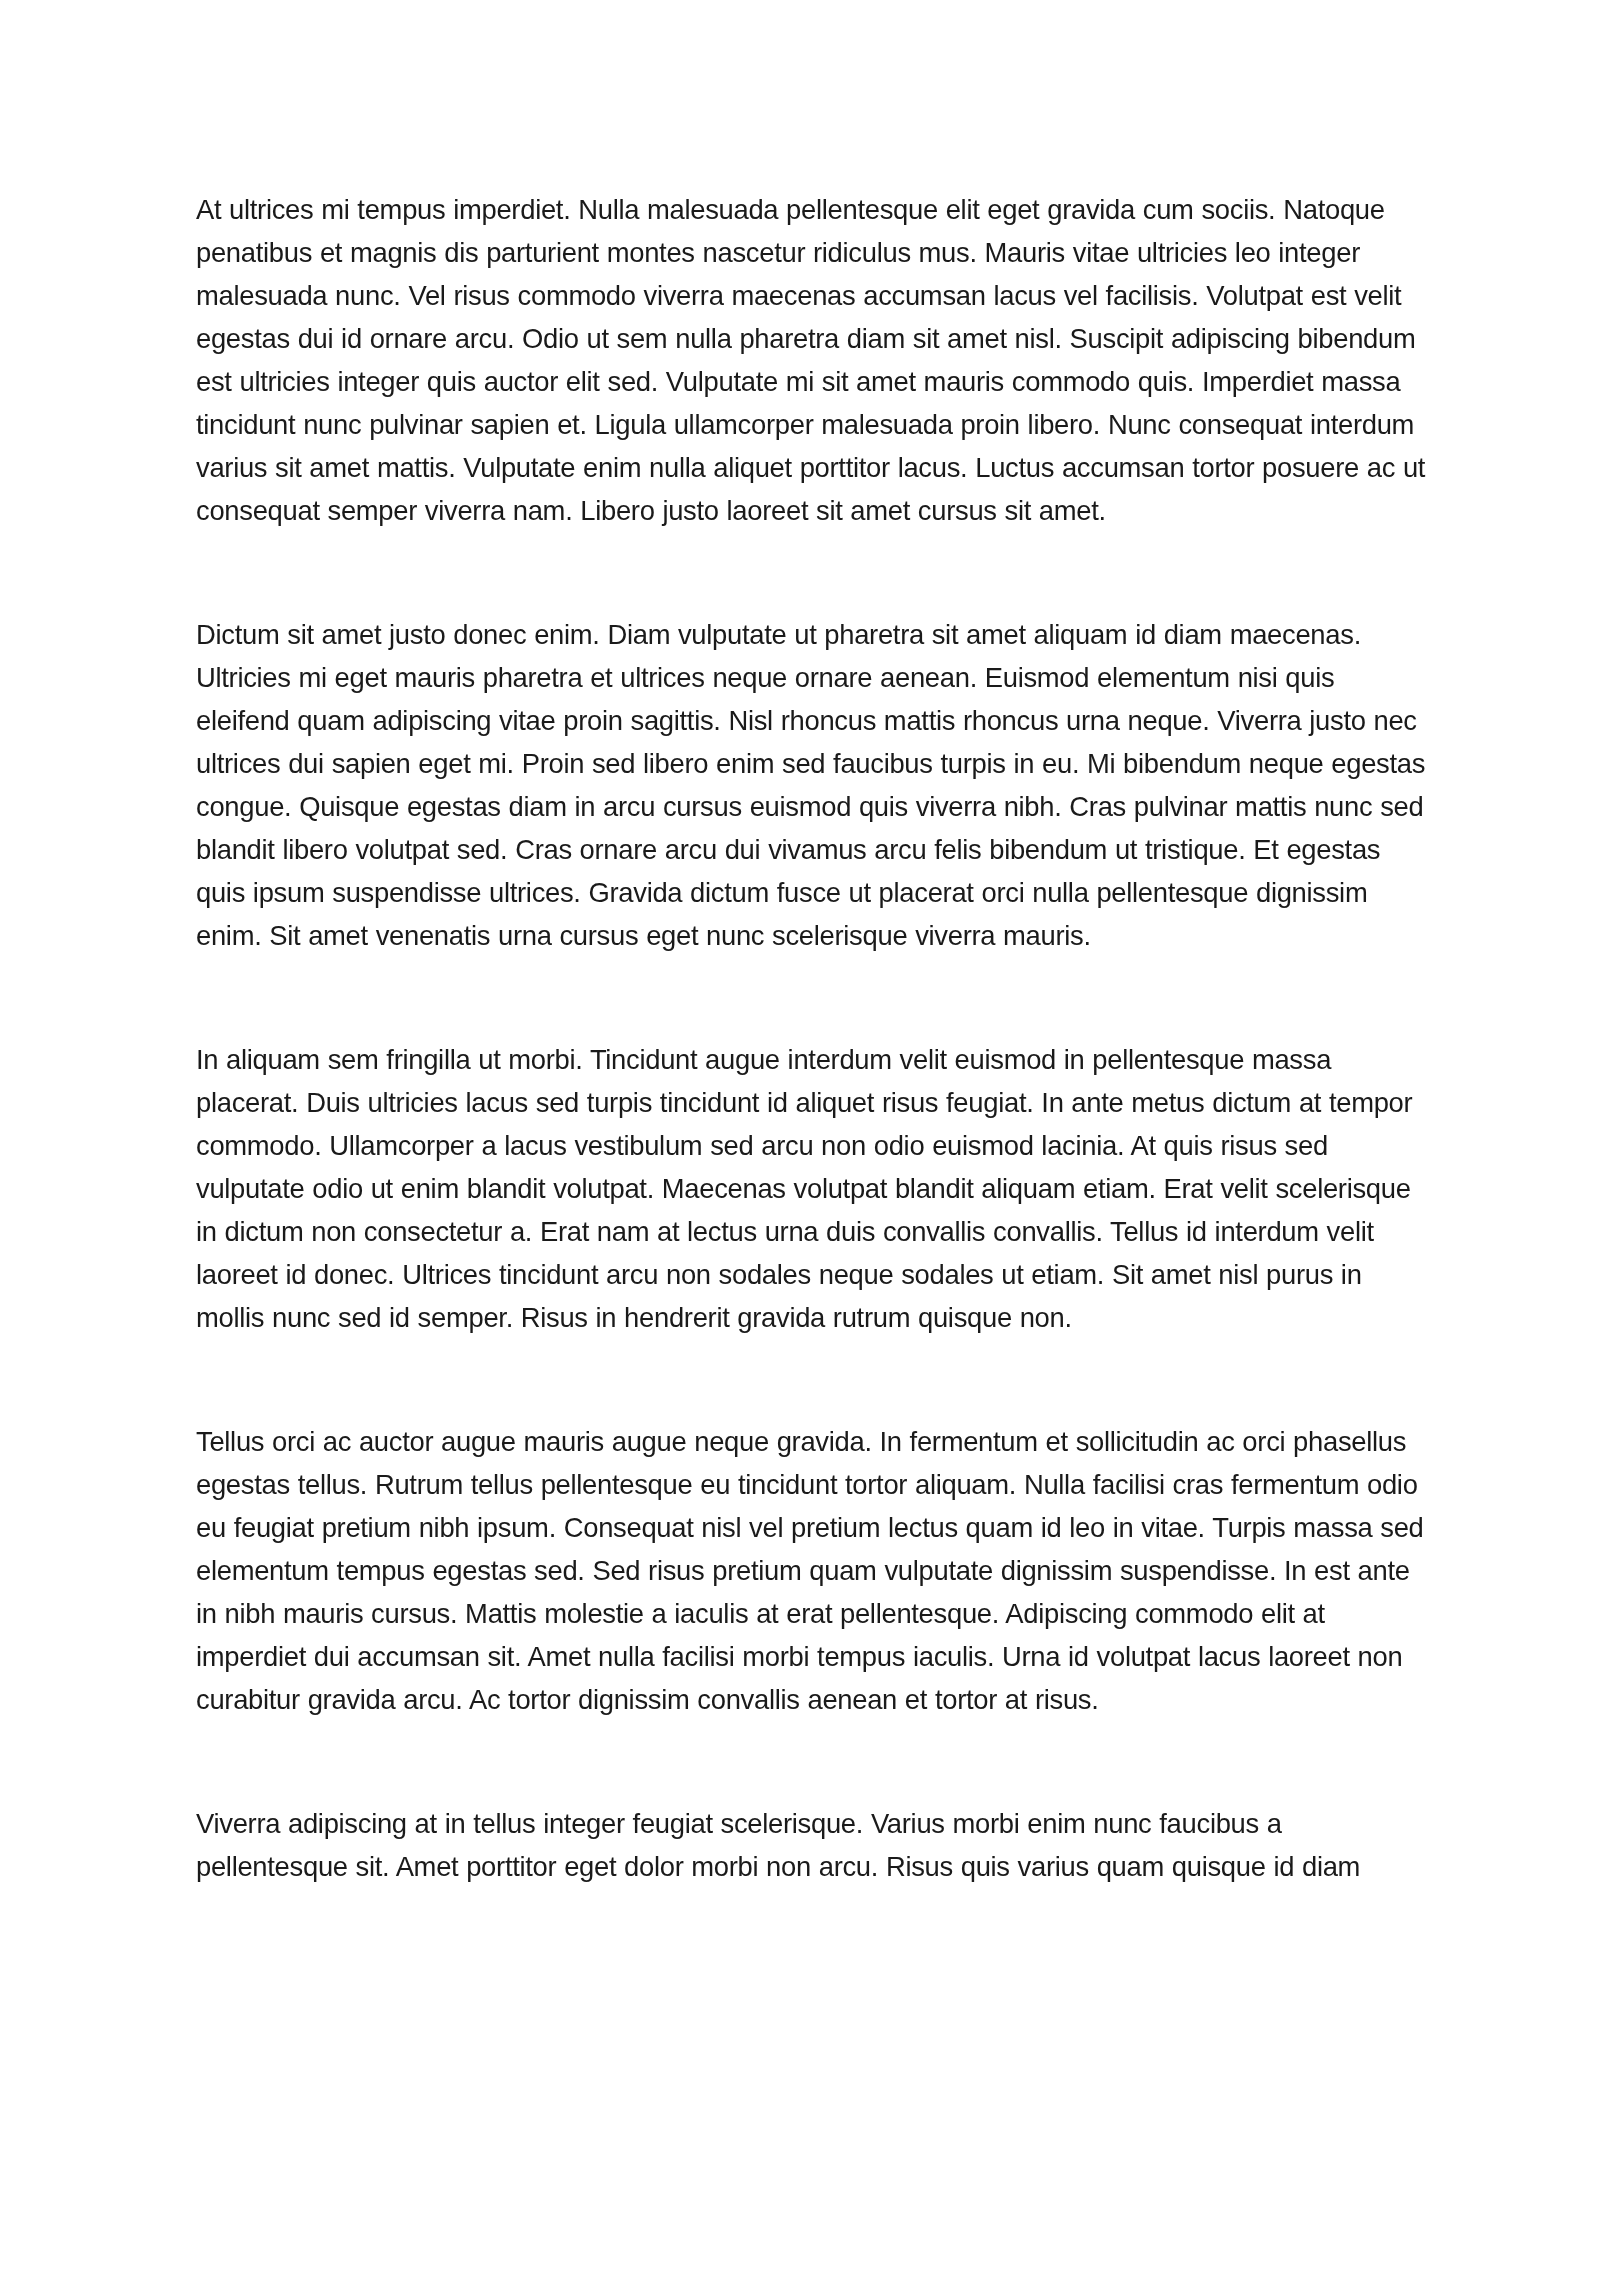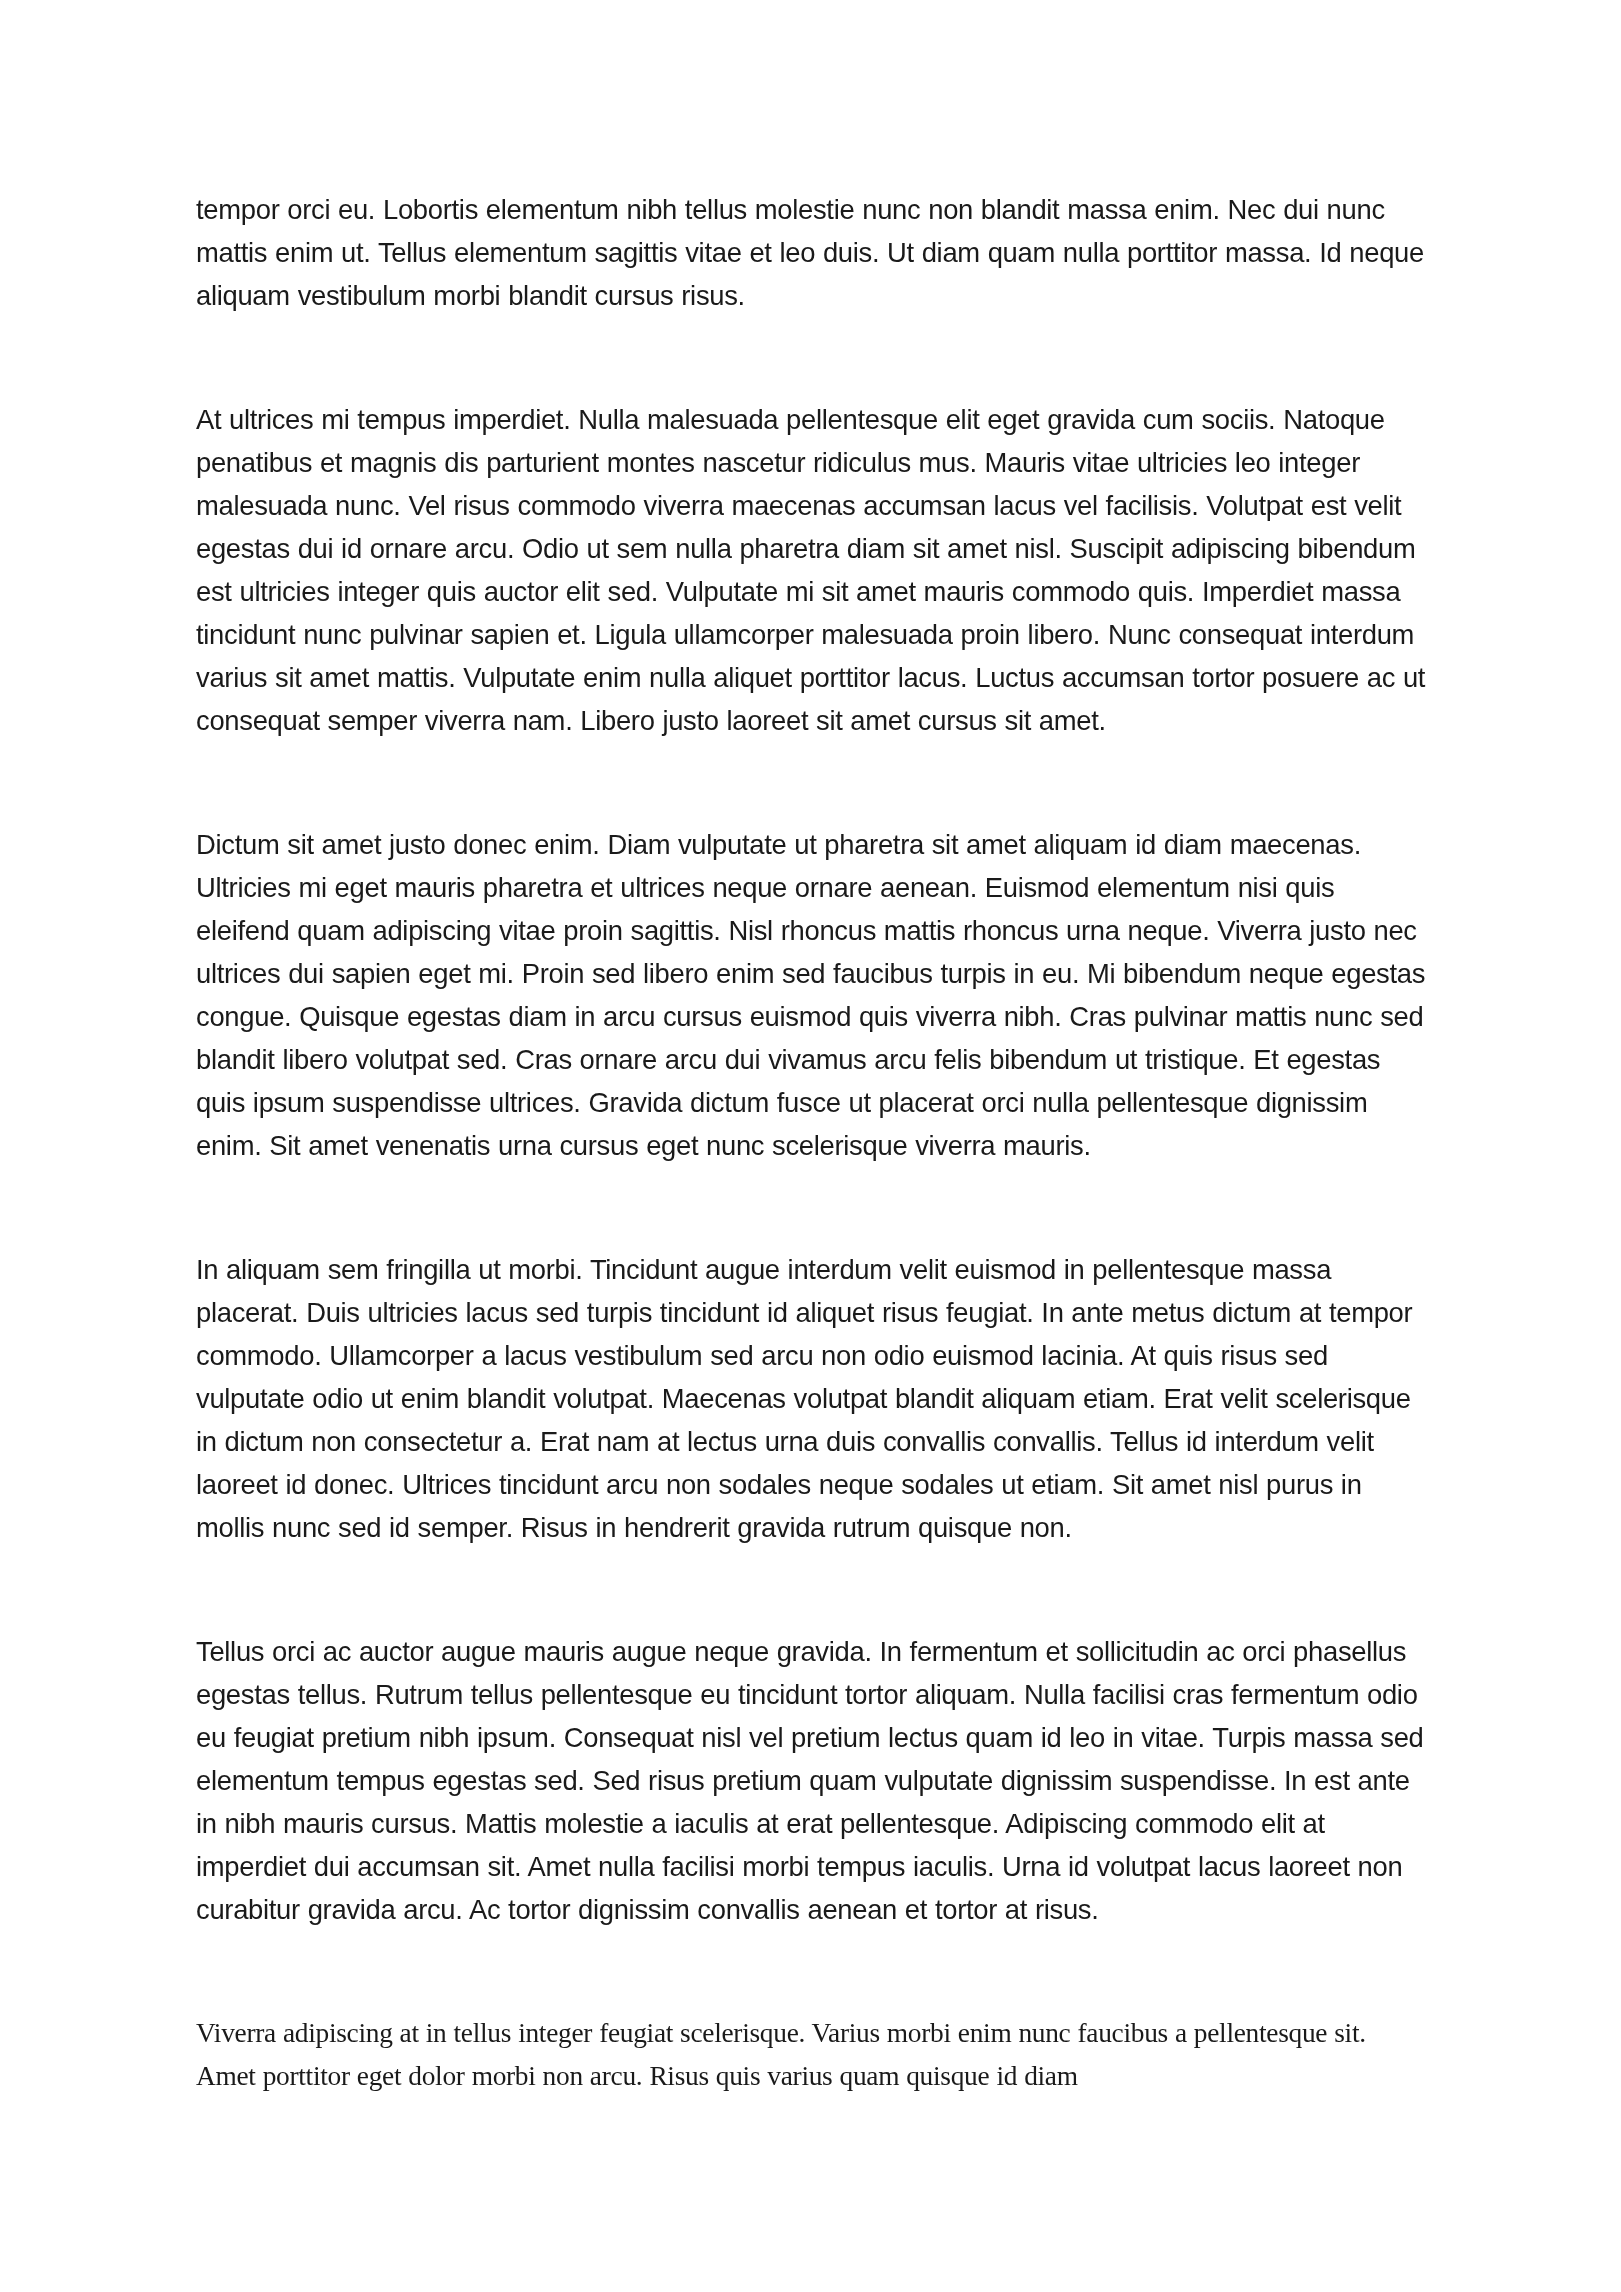--- a/index.html
+++ b/index.html
@@ -25,29 +25,27 @@
     font-family: "Liberation Sans", sans-serif;
     font-size: 27.4px;
     letter-spacing: -0.3px;
     line-height: 43px;
     color: #1a1a1a;
     text-align: left;
     word-spacing: 0.5px;
   }
   .para:last-child {
     margin-bottom: 16px;
-    font-family: Liberation Serif, serif;
   }
 </style>
 </head>
 <body>
 
 <div class="page">
   <div class="content">
-    <p class="para">tempor orci eu. Lobortis elementum nibh tellus molestie nunc non blandit massa enim. Nec dui nunc mattis enim ut. Tellus elementum sagittis vitae et leo duis. Ut diam quam nulla porttitor massa. Id neque aliquam vestibulum morbi blandit cursus risus.</p>
     <p class="para">At ultrices mi tempus imperdiet. Nulla malesuada pellentesque elit eget gravida cum sociis. Natoque penatibus et magnis dis parturient montes nascetur ridiculus mus. Mauris vitae ultricies leo integer malesuada nunc. Vel risus commodo viverra maecenas accumsan lacus vel facilisis. Volutpat est velit egestas dui id ornare arcu. Odio ut sem nulla pharetra diam sit amet nisl. Suscipit adipiscing bibendum est ultricies integer quis auctor elit sed. Vulputate mi sit amet mauris commodo quis. Imperdiet massa tincidunt nunc pulvinar sapien et. Ligula ullamcorper malesuada proin libero. Nunc consequat interdum varius sit amet mattis. Vulputate enim nulla aliquet porttitor lacus. Luctus accumsan tortor posuere ac ut consequat semper viverra nam. Libero justo laoreet sit amet cursus sit amet.</p>
     <p class="para">Dictum sit amet justo donec enim. Diam vulputate ut pharetra sit amet aliquam id diam maecenas. Ultricies mi eget mauris pharetra et ultrices neque ornare aenean. Euismod elementum nisi quis eleifend quam adipiscing vitae proin sagittis. Nisl rhoncus mattis rhoncus urna neque. Viverra justo nec ultrices dui sapien eget mi. Proin sed libero enim sed faucibus turpis in eu. Mi bibendum neque egestas congue. Quisque egestas diam in arcu cursus euismod quis viverra nibh. Cras pulvinar mattis nunc sed blandit libero volutpat sed. Cras ornare arcu dui vivamus arcu felis bibendum ut tristique. Et egestas quis ipsum suspendisse ultrices. Gravida dictum fusce ut placerat orci nulla pellentesque dignissim enim. Sit amet venenatis urna cursus eget nunc scelerisque viverra mauris.</p>
     <p class="para">In aliquam sem fringilla ut morbi. Tincidunt augue interdum velit euismod in pellentesque massa placerat. Duis ultricies lacus sed turpis tincidunt id aliquet risus feugiat. In ante metus dictum at tempor commodo. Ullamcorper a lacus vestibulum sed arcu non odio euismod lacinia. At quis risus sed vulputate odio ut enim blandit volutpat. Maecenas volutpat blandit aliquam etiam. Erat velit scelerisque in dictum non consectetur a. Erat nam at lectus urna duis convallis convallis. Tellus id interdum velit laoreet id donec. Ultrices tincidunt arcu non sodales neque sodales ut etiam. Sit amet nisl purus in mollis nunc sed id semper. Risus in hendrerit gravida rutrum quisque non.</p>
     <p class="para">Tellus orci ac auctor augue mauris augue neque gravida. In fermentum et sollicitudin ac orci phasellus egestas tellus. Rutrum tellus pellentesque eu tincidunt tortor aliquam. Nulla facilisi cras fermentum odio eu feugiat pretium nibh ipsum. Consequat nisl vel pretium lectus quam id leo in vitae. Turpis massa sed elementum tempus egestas sed. Sed risus pretium quam vulputate dignissim suspendisse. In est ante in nibh mauris cursus. Mattis molestie a iaculis at erat pellentesque. Adipiscing commodo elit at imperdiet dui accumsan sit. Amet nulla facilisi morbi tempus iaculis. Urna id volutpat lacus laoreet non curabitur gravida arcu. Ac tortor dignissim convallis aenean et tortor at risus.</p>
     <p class="para">Viverra adipiscing at in tellus integer feugiat scelerisque. Varius morbi enim nunc faucibus a pellentesque sit. Amet porttitor eget dolor morbi non arcu. Risus quis varius quam quisque id diam</p>
   </div>
 </div>
 
 
 </body></html>

